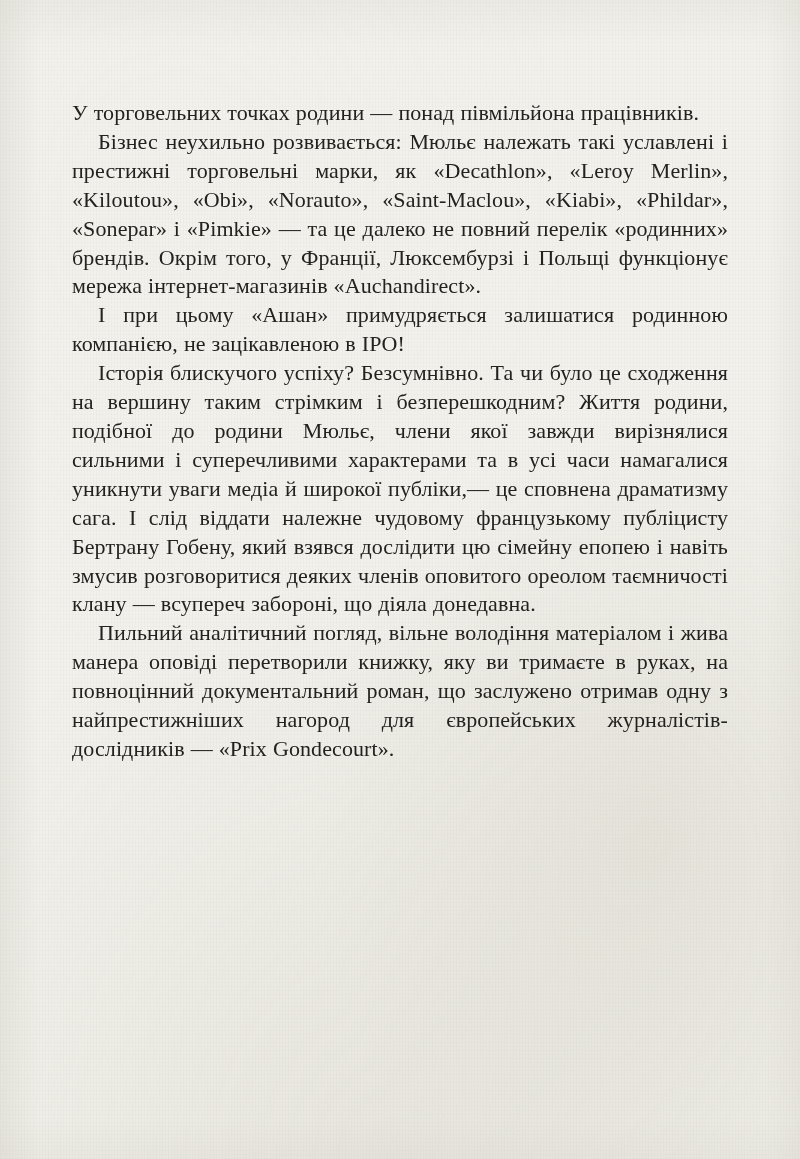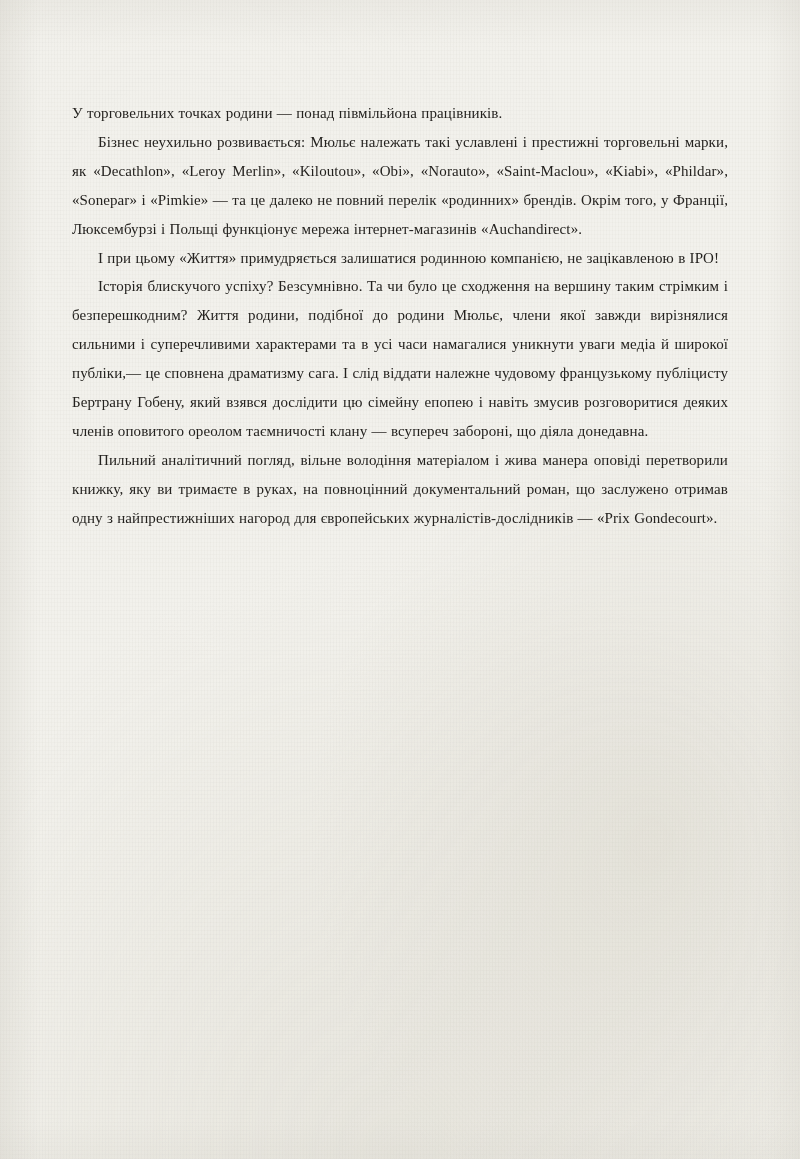--- a/index.html
+++ b/index.html
@@ -58,21 +58,21 @@
     position: absolute;
     left: 72px;
     top: 99px;
     width: 656px;
   }
 
   p.para {
     margin: 0;
     text-align: justify;
     text-indent: 26px;
-    font-size: 15px;
+    font-size: 22px;
     line-height: 28.9px;
     color: #24221f;
     letter-spacing: 0.1px;
     word-spacing: 0.4px;
     text-justify: inter-word;
     hyphens: manual;
     -webkit-hyphens: manual;
   }
   p.para.no-indent {
     text-indent: 0;
@@ -86,17 +86,17 @@
 </head>
 <body>
 
 <div class="page">
   <div class="paper-texture"></div>
   <div class="paper-vignette"></div>
 
   <div class="text-block">
     <p class="para no-indent">У торговельних точках родини — понад півмільйона працівників.</p>
     <p class="para">Бізнес неухильно розвивається: Мюльє належать такі уславлені і престижні торговельні марки, як «Decathlon», «Leroy Merlin», «Kiloutou», «Obi», «Norauto», «Saint-Maclou», «Kiabi», «Phildar», «Sonepar» і «Pimkie» — та це далеко не повний перелік «родинних» брендів. Окрім того, у Франції, Люксембурзі і Польщі функціонує мережа інтернет-магазинів «Auchandirect».</p>
-    <p class="para">І при цьому «Життя» примудряється залишатися родинною компанією, не зацікавленою в IPO!</p>
+    <p class="para">І при цьому «Ашан» примудряється залишатися родинною компанією, не зацікавленою в IPO!</p>
     <p class="para">Історія блискучого успіху? Безсумнівно. Та чи було це сходження на вершину таким стрімким і безперешкодним? Життя родини, подібної до родини Мюльє, члени якої завжди вирізнялися сильними і суперечливими характерами та в усі часи намагалися уникнути уваги медіа й широкої публіки,— це сповнена драматизму сага. І слід віддати належне чудовому французькому публіцисту Бертрану Гобену, який взявся дослідити цю сімейну епопею і навіть змусив розговоритися деяких членів оповитого ореолом таємничості клану — всупереч забороні, що діяла донедавна.</p>
     <p class="para">Пильний аналітичний погляд, вільне володіння матеріалом і жива манера оповіді перетворили книжку, яку ви тримаєте в руках, на повноцінний документальний роман, що заслужено отримав одну з найпрестижніших нагород для європейських журналістів-дослідників — «Prix Gondecourt».</p>
   </div>
 </div>
 
 </body></html>

